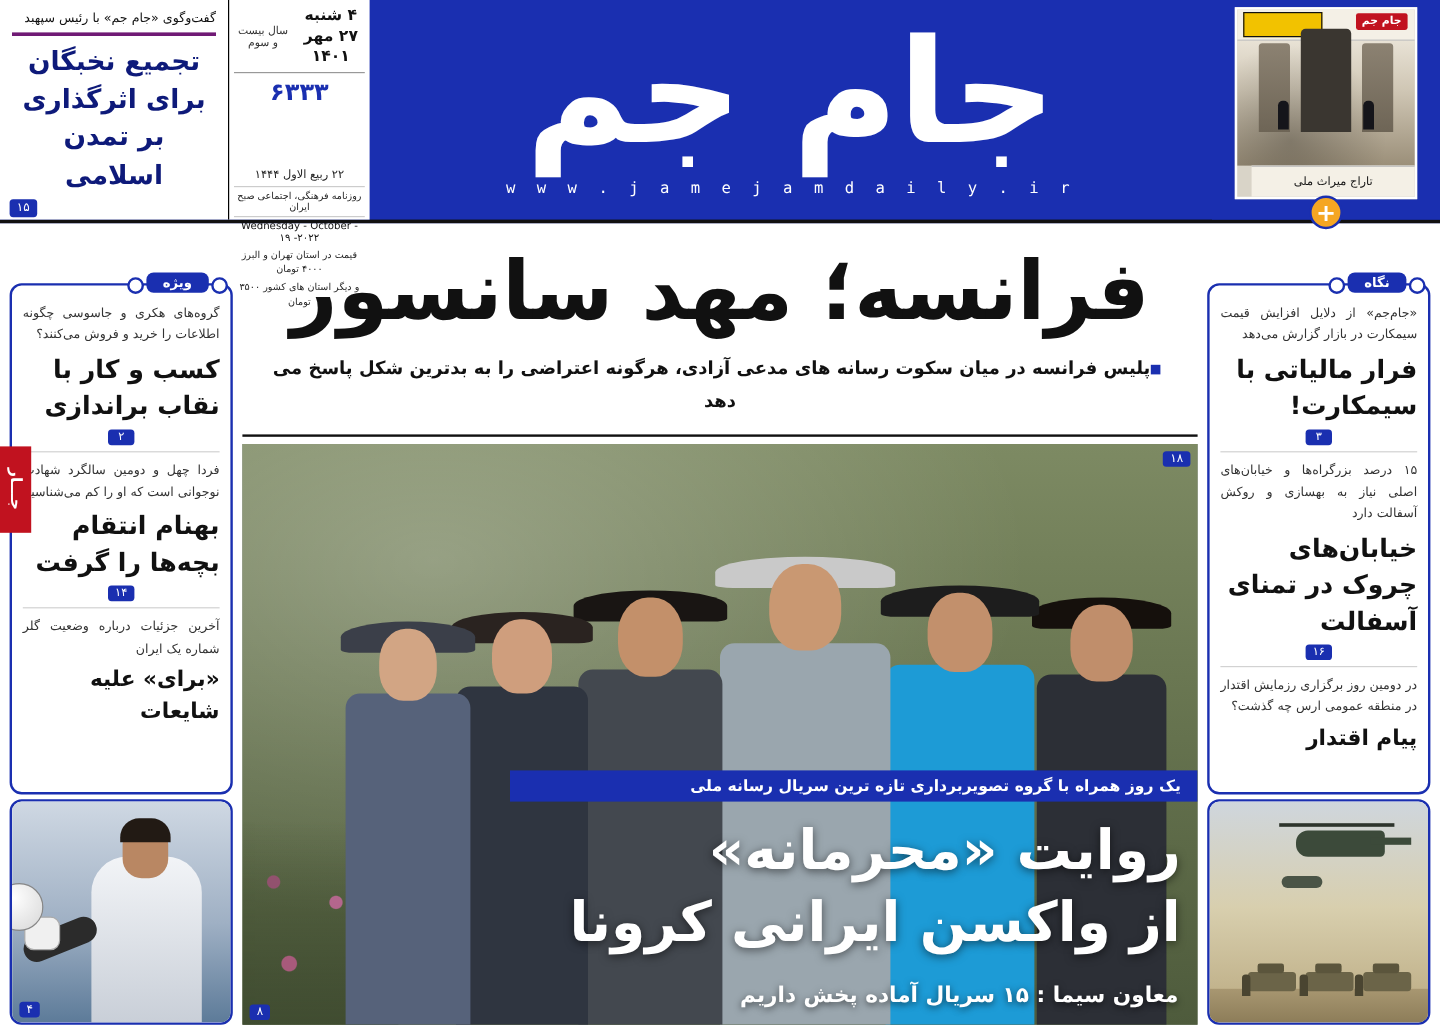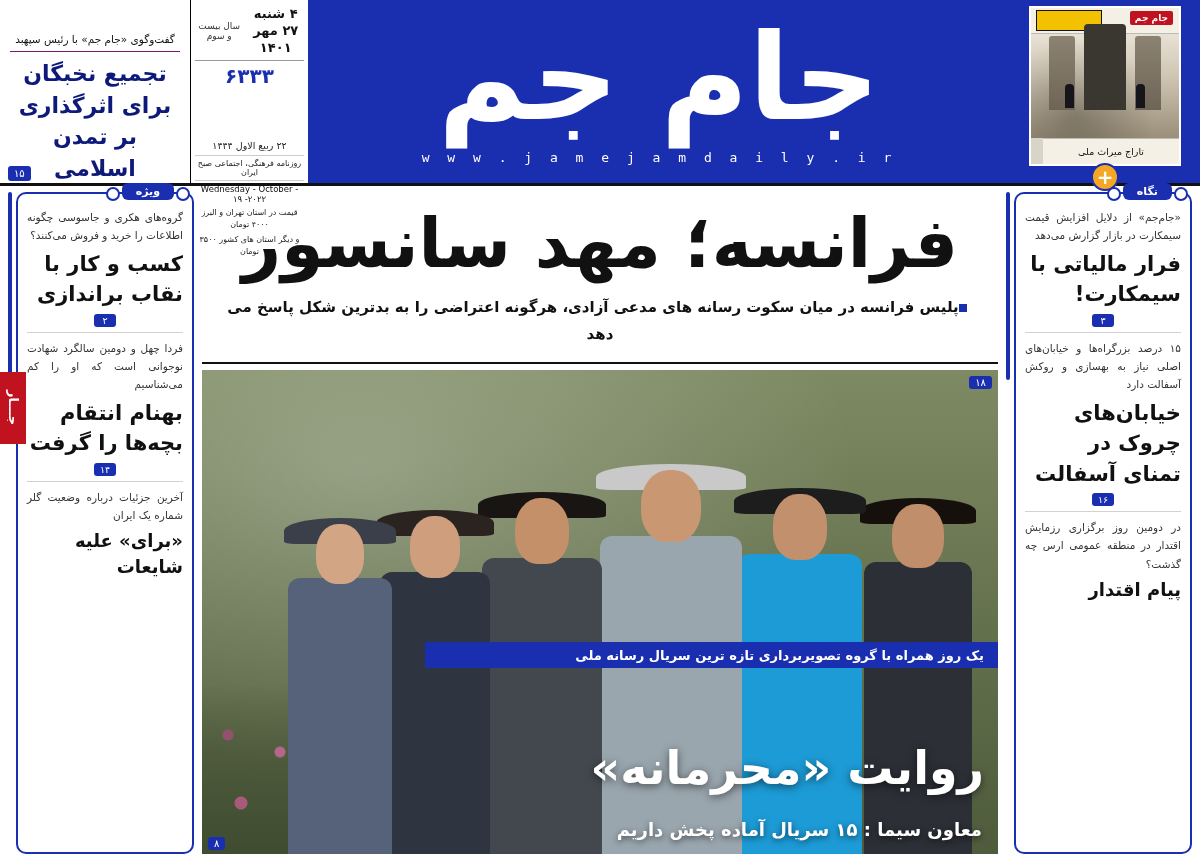--- a/index.html
+++ b/index.html
@@ -33,25 +33,23 @@
     padding: 8px 10px 6px 10px;
     display: flex;
     flex-direction: column;
     justify-content: flex-start;
     gap: 6px;
     position: relative;
   }
   .mh-kicker {
     font-size: 10.5px;
     color: #111;
-    text-align: center;
-    border-bottom: 1px solid #701a75;
+    border-bottom: 3px solid #701a75;
     padding-bottom: 4px;
     line-height: 1.4;
-    margin-top: 24px;
   }
   .mh-head {
     font-size: 22px;
     font-weight: bold;
     color: #0e1a7a;
     text-align: center;
     line-height: 1.45;
     letter-spacing: -0.3px;
   }
   .mh-pagenum {
@@ -175,22 +173,23 @@
     display: flex;
     flex-direction: row-reverse;
     padding: 6px 8px 4px 8px;
     gap: 8px;
     background: #fff;
   }
 
   
   .col-side {
     width: 186px;
-    display: flex; 
+    display: flex; flex-direction: column;
     gap: 4px;
+    margin-top: 44px;
   }
   .side-box {
     border: 2px solid #1a2fb0;
     border-radius: 10px;
     padding: 8px 9px 4px 9px;
     position: relative;
     flex: 1;
     display: flex; flex-direction: column;
   }
   .side-tab {
@@ -487,20 +486,21 @@
         </div>
         <div class="person" style="right:606px">
           <div class="p-hair" style="background:#3b3f49"></div>
           <div class="p-head" style="width:48px;height:60px;background:#d2a584"></div>
           <div class="p-body" style="width:104px;height:276px;background:#56627a"></div>
         </div>
 
         <div class="hero-strip">یک روز همراه با گروه تصویربرداری تازه ترین سریال رسانه ملی</div>
         <div class="hero-title">
           <div>روایت «محرمانه»</div>
+          <div>از واکسن ایرانی کرونا</div>
         </div>
         <div class="hero-foot">معاون سیما : ۱۵ سریال آماده پخش داریم</div>
         <div class="hero-badge">۱۸</div>
         <div class="hero-badge bl">۸</div>
       </div>
     </div>
 
     <div class="col-side">
       <div class="side-box">
         <div class="side-tab">نگاه</div>

